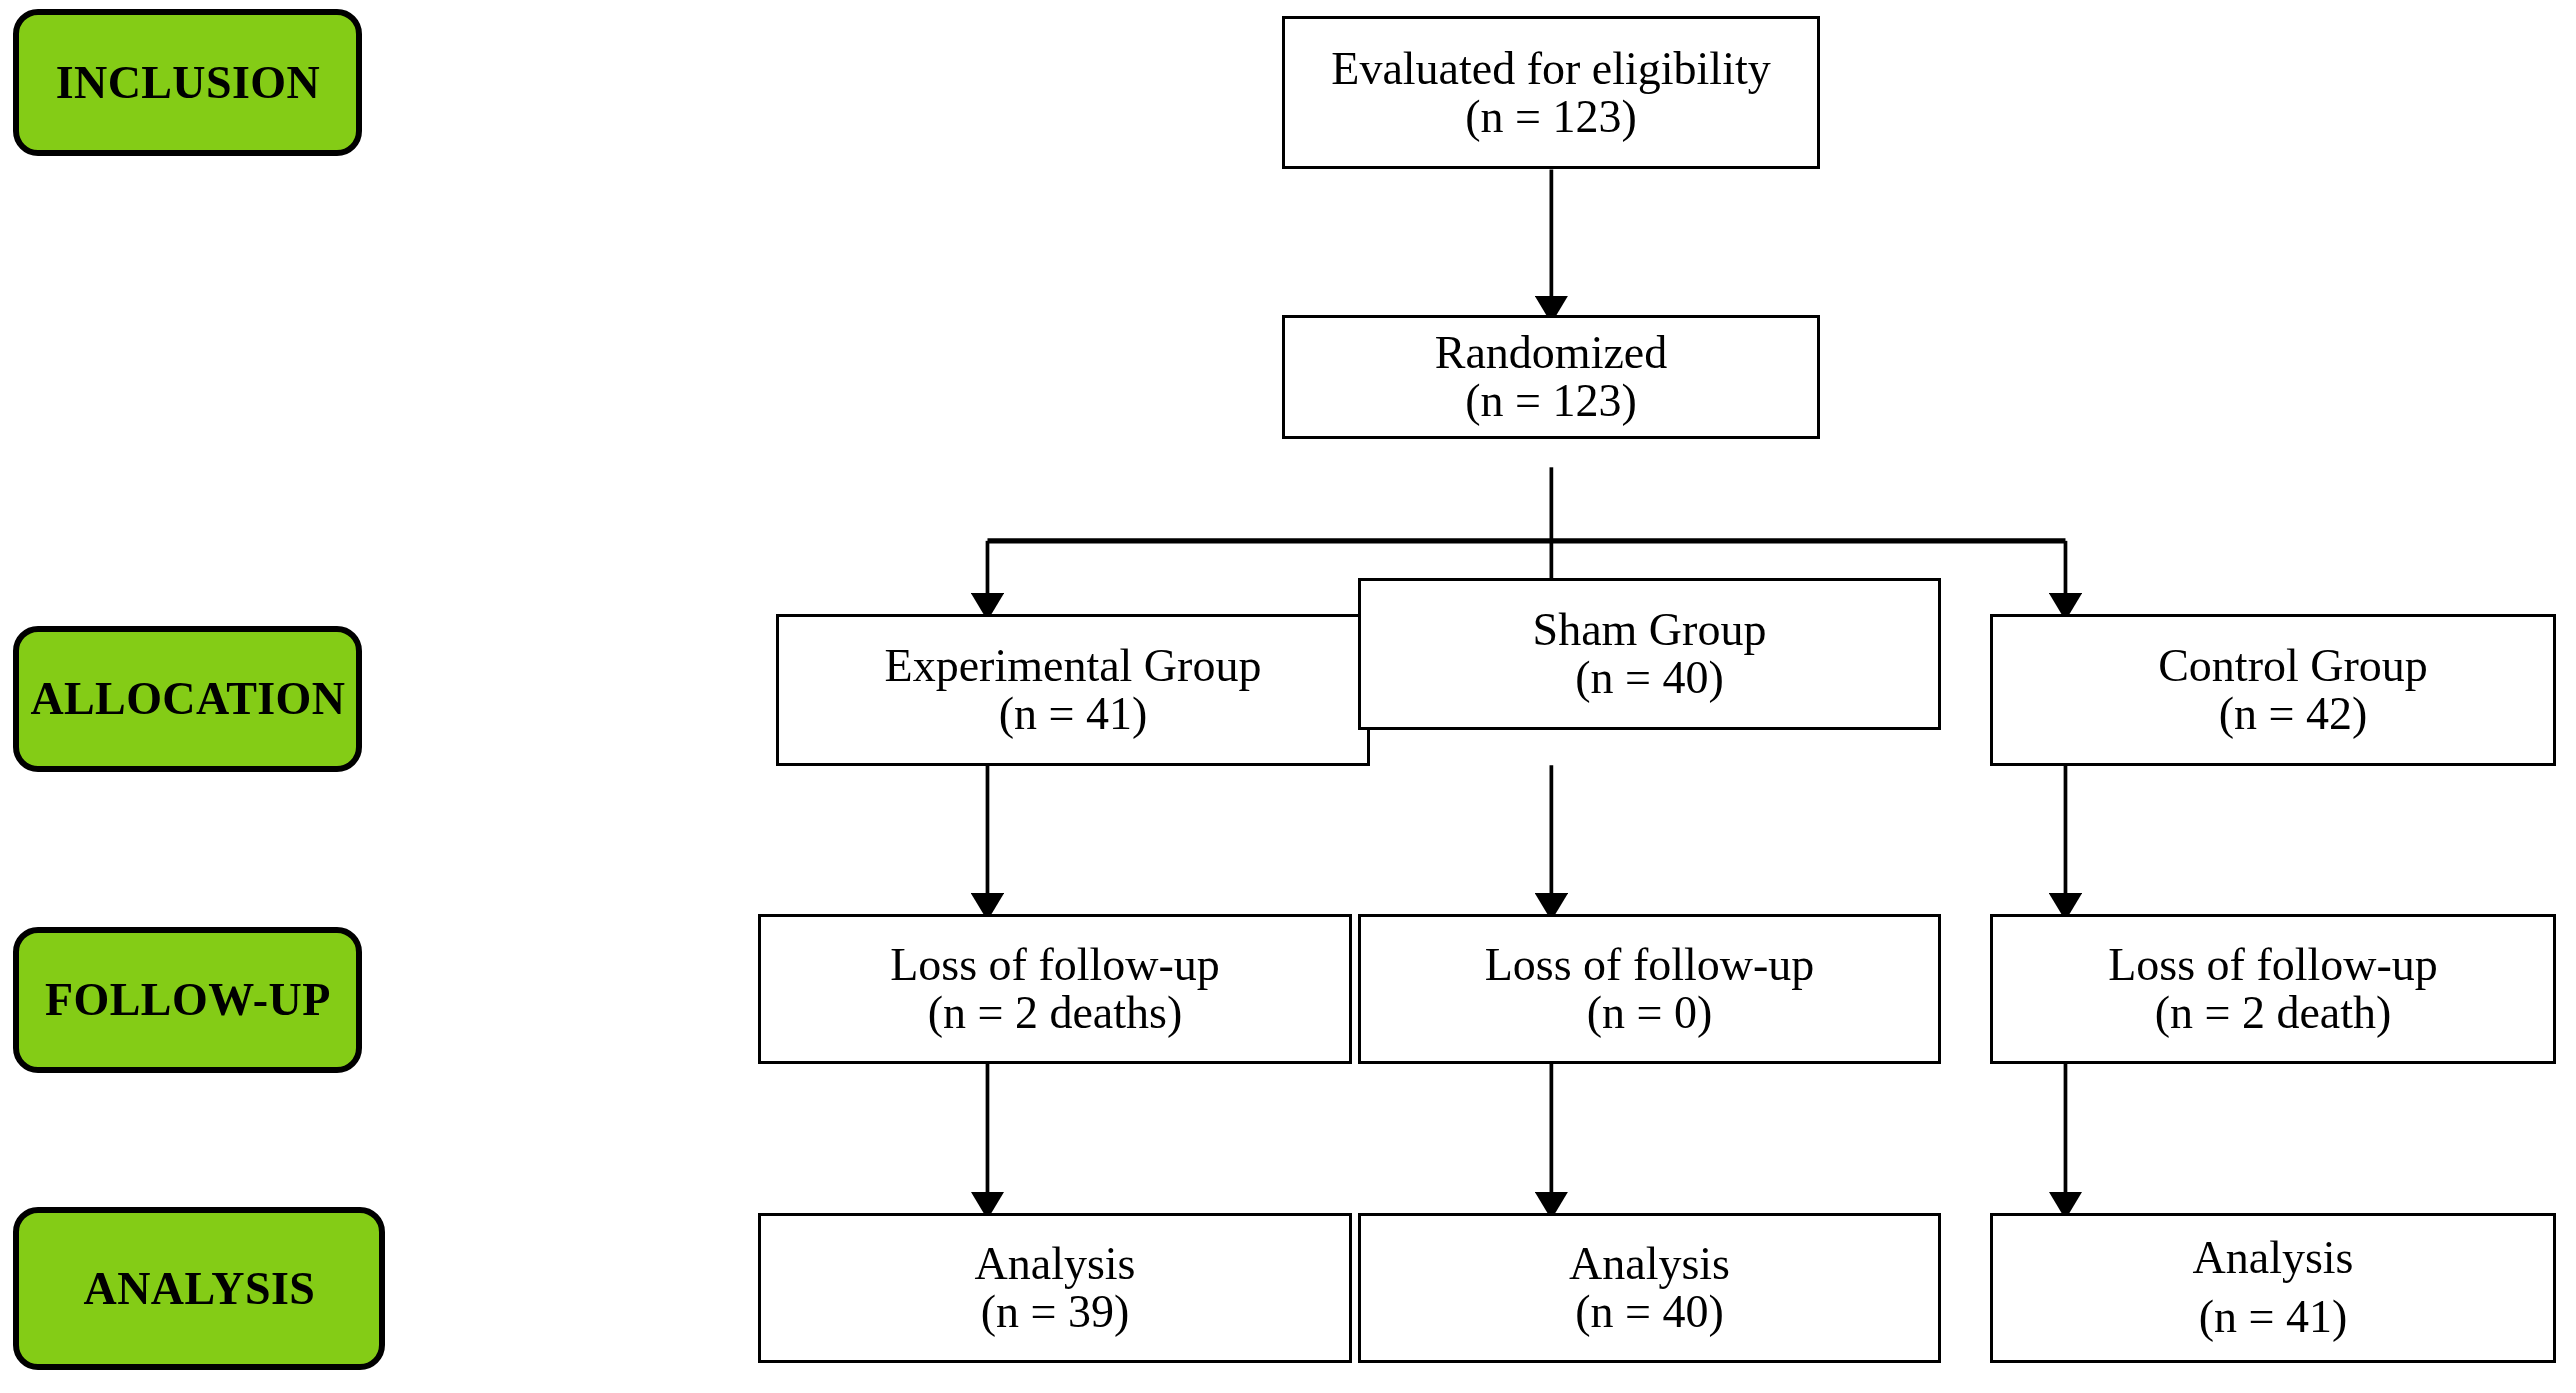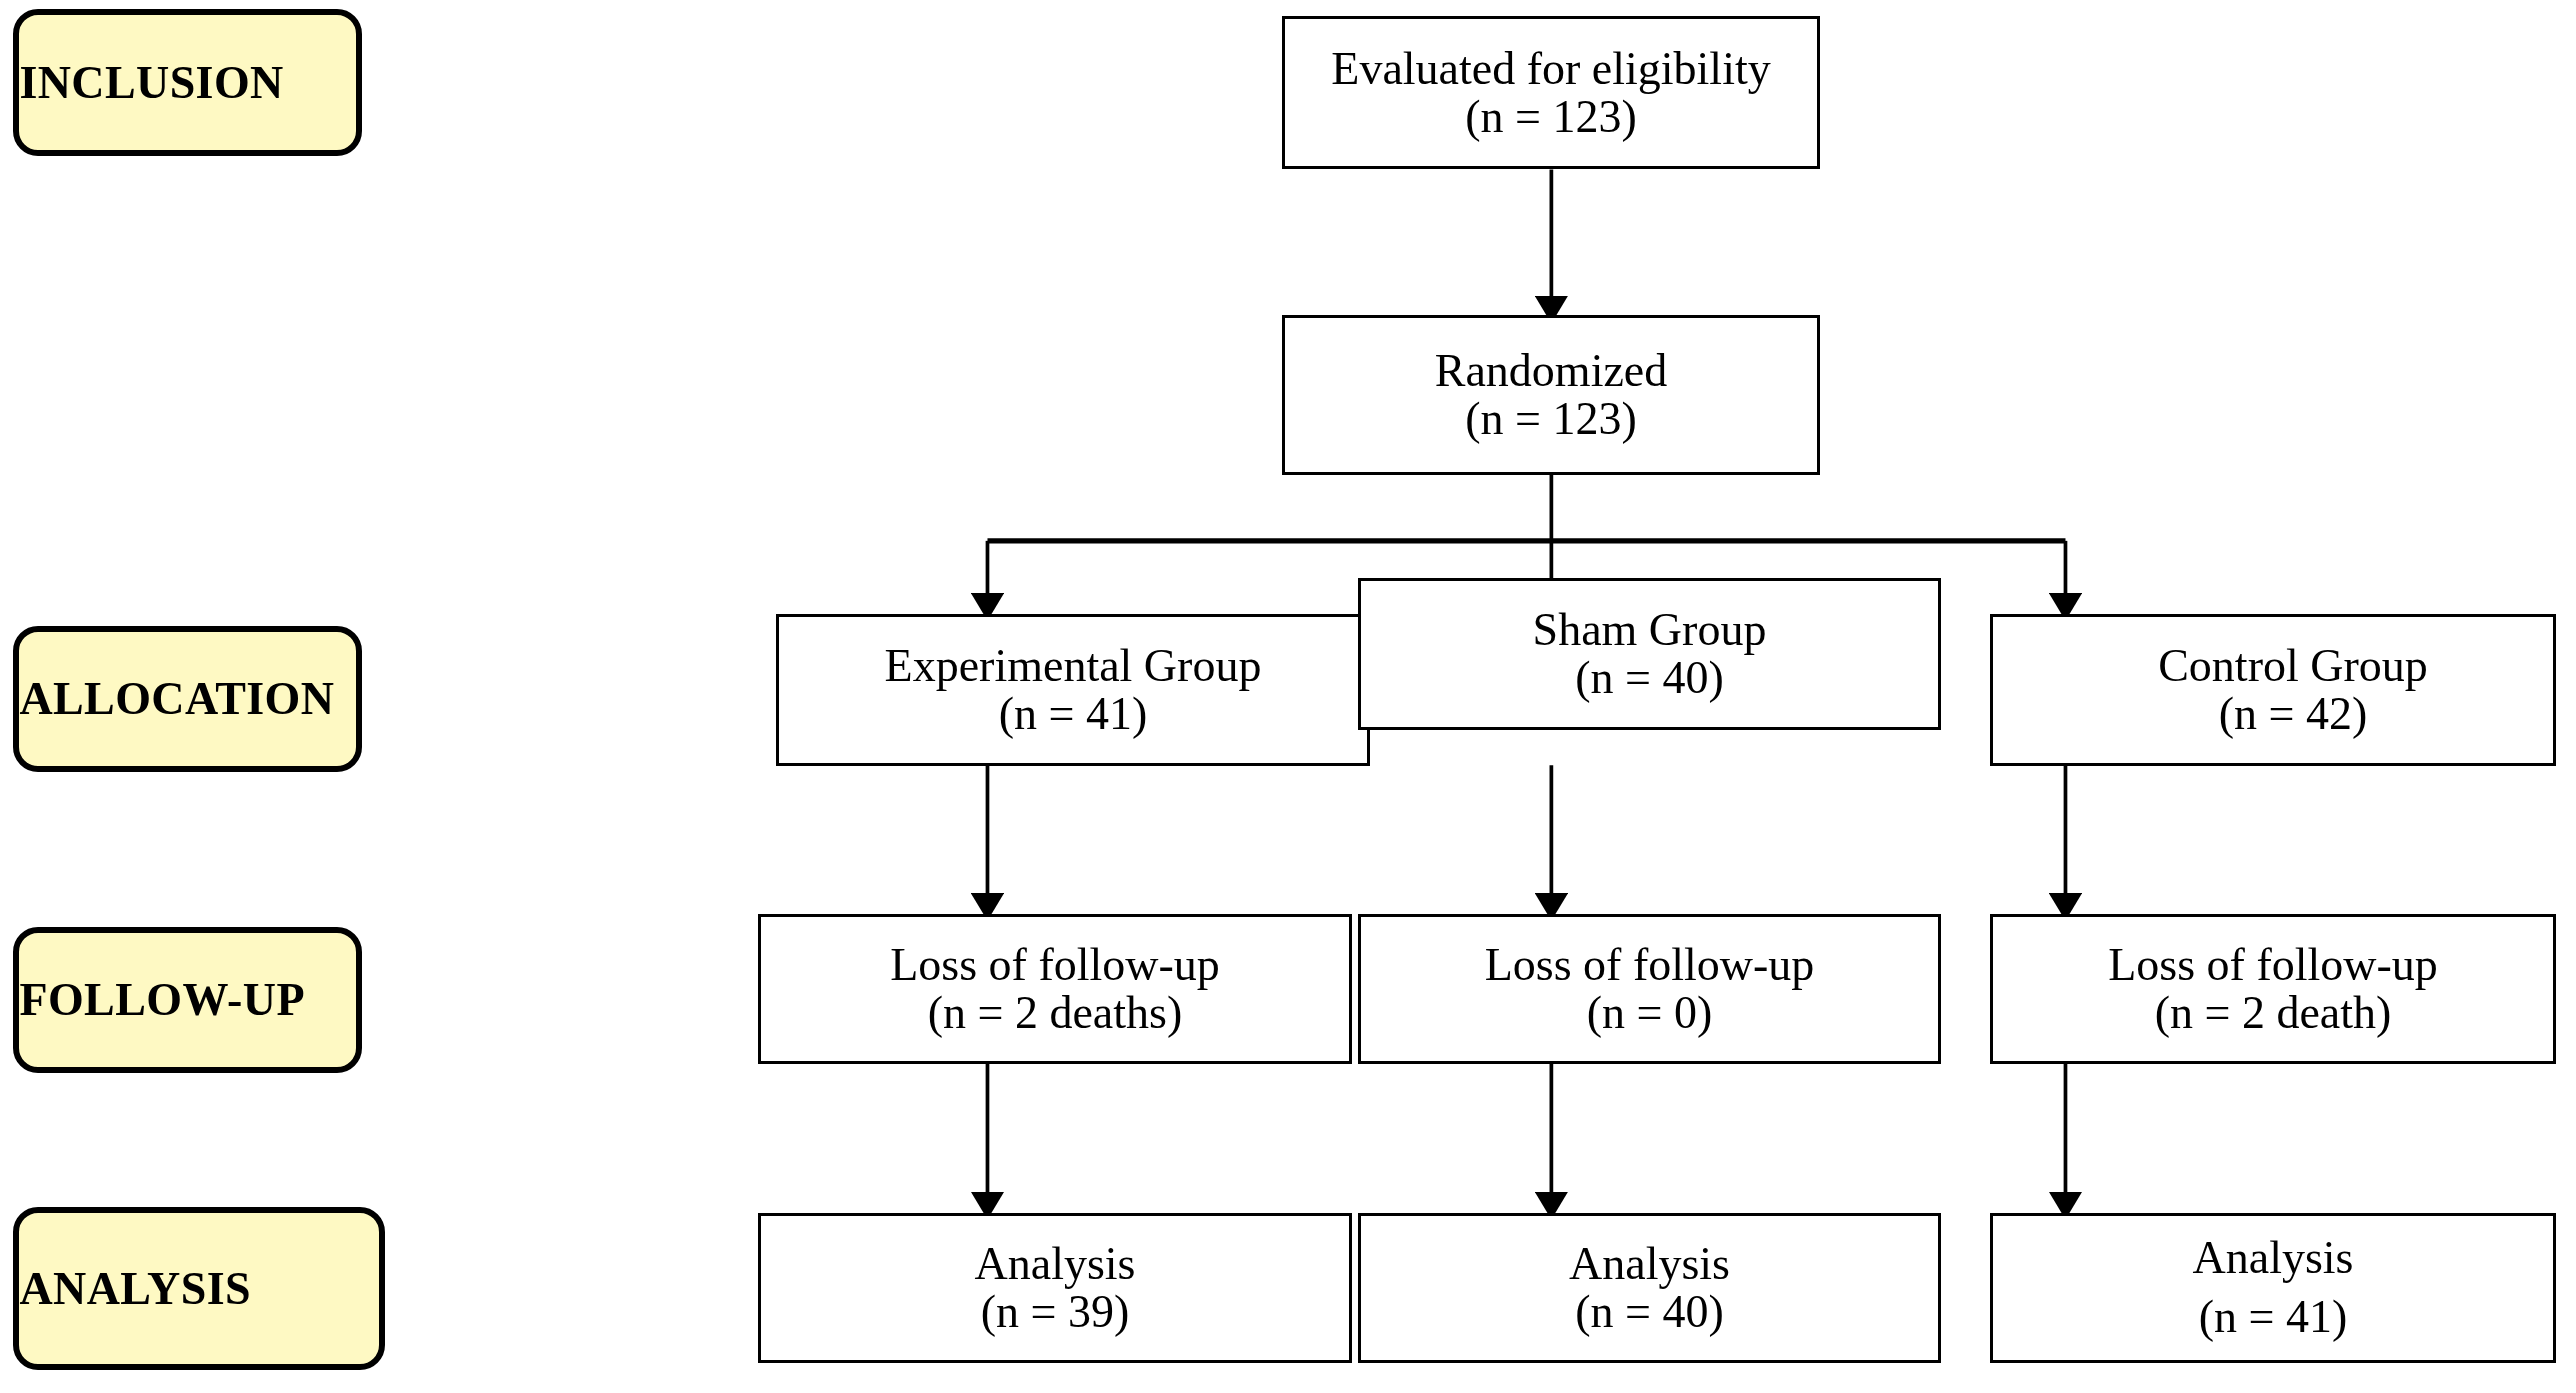--- a/index.html
+++ b/index.html
@@ -4,24 +4,24 @@
 <style>
   html,body{margin:0;padding:0;background:#ffffff;}
   body{width:2576px;height:1393px;position:relative;overflow:hidden;
        font-family:"Liberation Serif","DejaVu Serif",serif;}
 
   #canvas{position:absolute;left:0;top:0;width:2576px;height:1393px;}
 
   
   .stage-label{
     position:absolute;
-    background:#fef9c3;
+    background:#84cc16;
     border:6.7px solid #000000;
     border-radius:25px;
-    display:flex;align-items:center;justify-content:flex-start;
+    display:flex;align-items:center;justify-content:center;
     font-weight:bold;
     color:#000000;
     letter-spacing:0.4px;
     box-sizing:border-box;
     text-align:center;
     line-height:1;
   }
 
   
   .flow-box{
@@ -85,21 +85,21 @@
 
   <div class="stage-label" style="left:13.4px;top:1207px;width:372px;height:163px;font-size:46px;">
     <span>ANALYSIS</span>
   </div>
 
   <div class="flow-box" style="left:1282px;top:16.3px;width:538px;height:153px;font-size:46px;">
     <span class="ln1">Evaluated for eligibility</span>
     <span class="ln2">(n = 123)</span>
   </div>
 
-  <div class="flow-box" style="left:1282px;top:315px;width:538px;height:160px;font-size:46px;">
+  <div class="flow-box" style="left:1282px;top:315px;width:538px;height:124px;font-size:46px;">
     <span class="ln1">Randomized</span>
     <span class="ln2">(n = 123)</span>
   </div>
 
   <div class="flow-box" style="left:776px;top:614px;width:594px;height:152px;font-size:46px;">
     <span class="ln1">Experimental Group</span>
     <span class="ln2">(n = 41)</span>
   </div>
 
   <div class="flow-box" style="left:1358px;top:578px;width:583px;height:152px;font-size:46px;">

